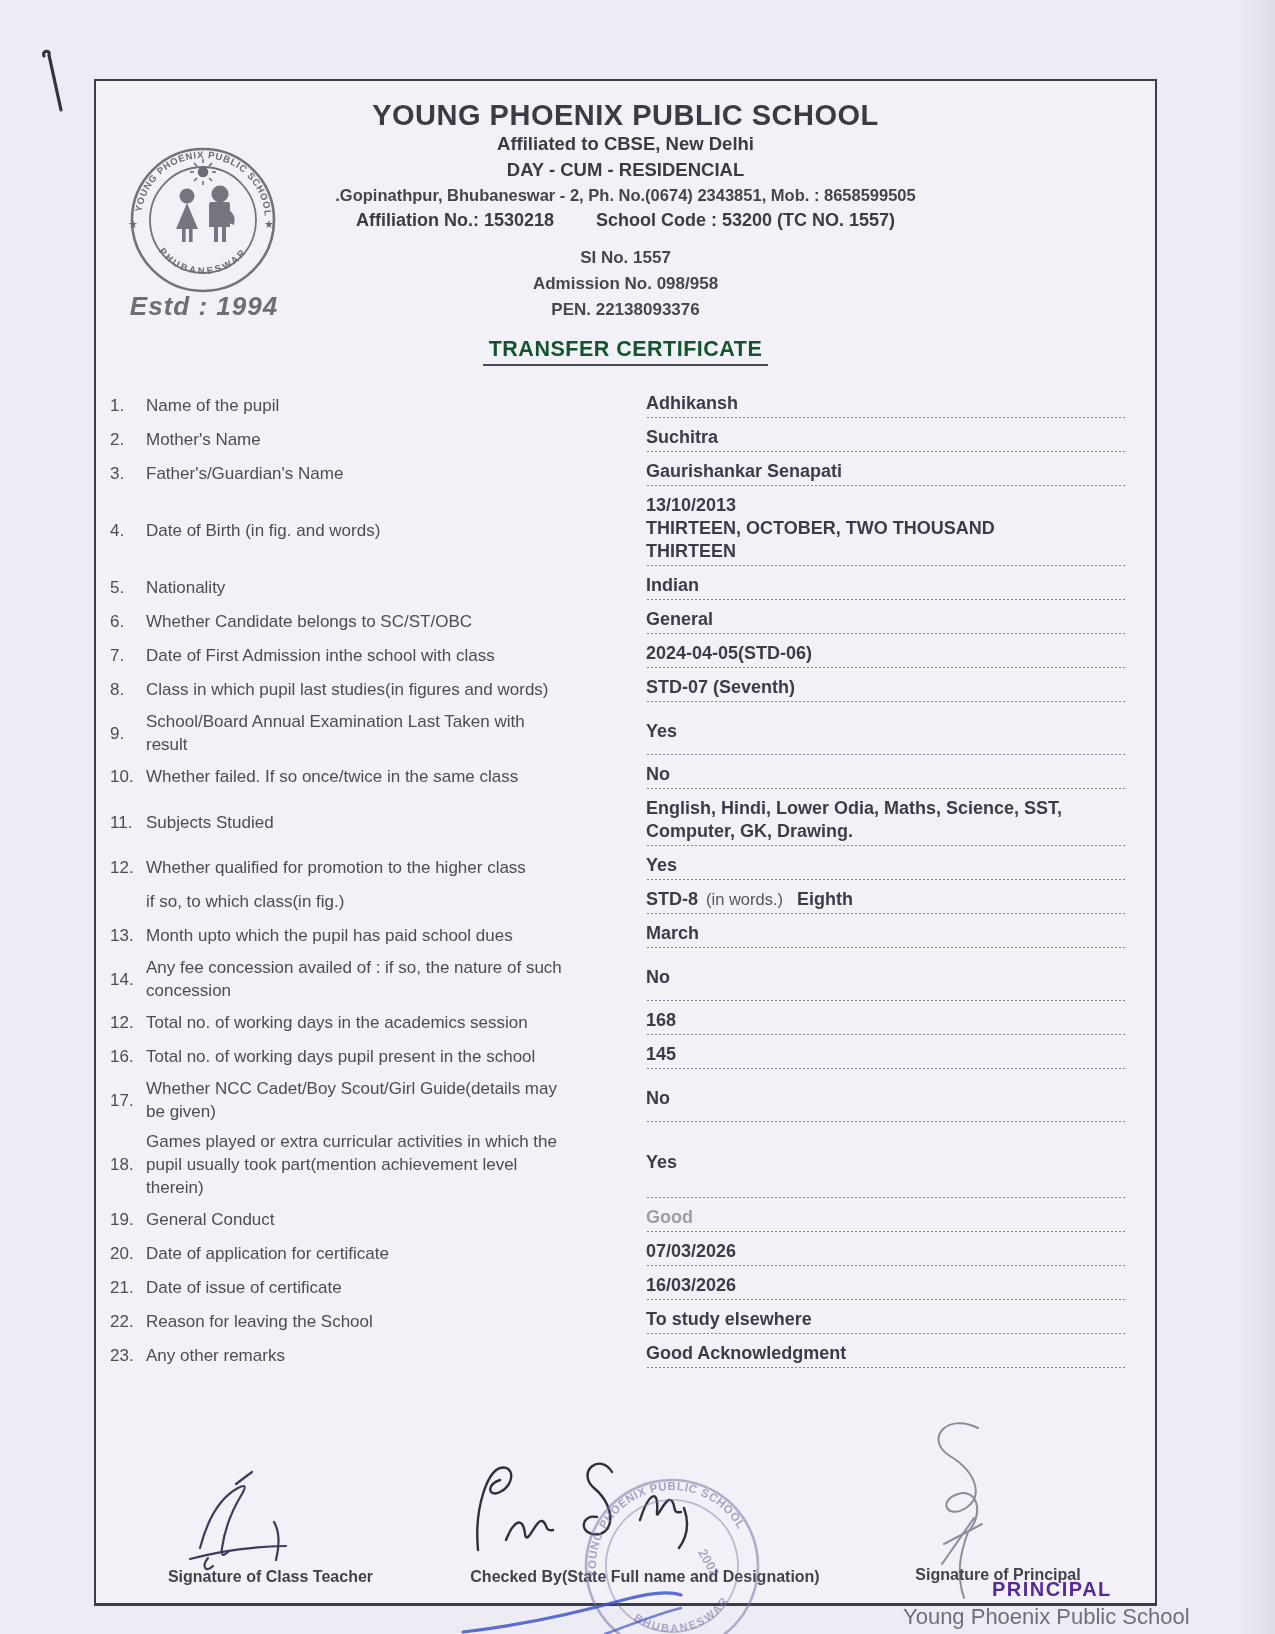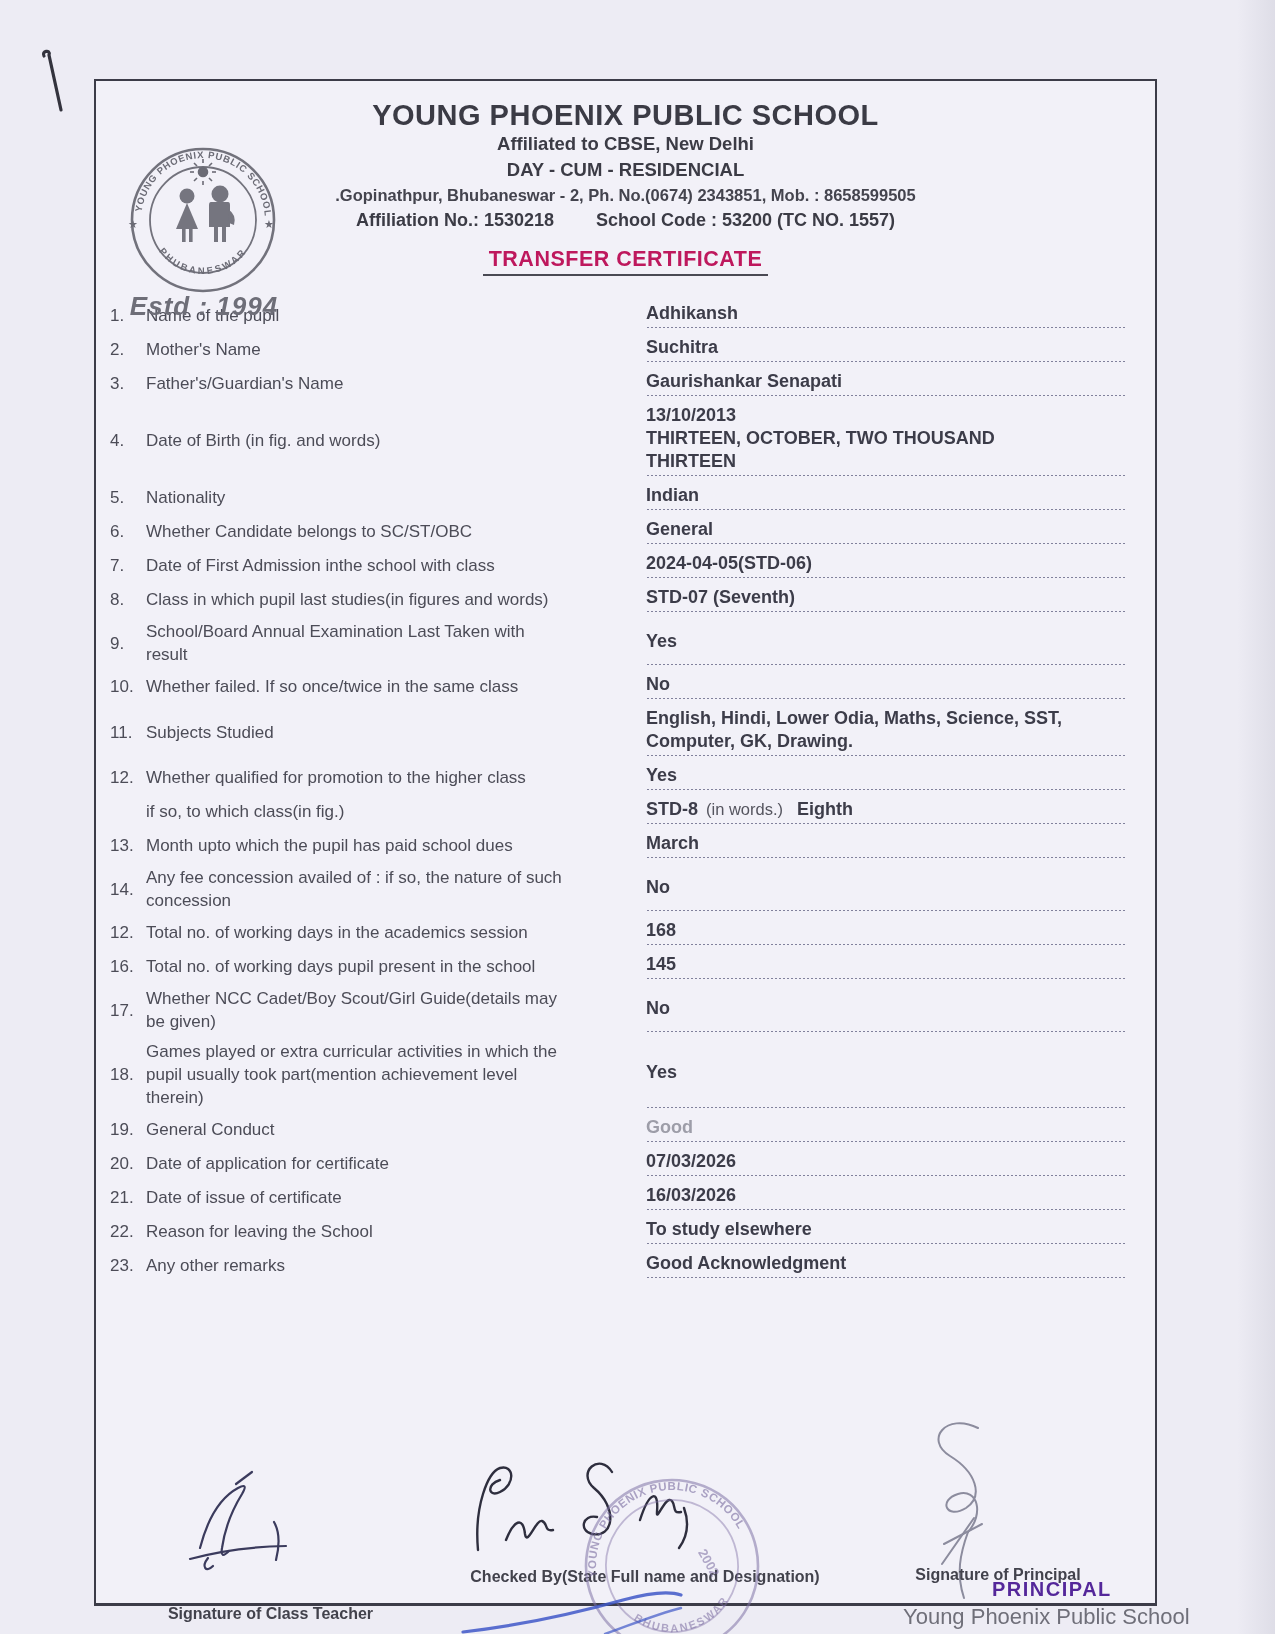--- a/index.html
+++ b/index.html
@@ -20,21 +20,21 @@
   
   .header{text-align:center;padding-top:18px;color:#3b3b45;}
   .school-name{font-size:29px;font-weight:bold;letter-spacing:.5px;line-height:32px;}
   .sub1{font-size:18.5px;font-weight:bold;line-height:26px;}
   .addr{font-size:16.5px;font-weight:bold;line-height:24px;color:#44444e;}
   .affrow{font-size:18px;font-weight:bold;line-height:26px;}
   .affrow .gap{display:inline-block;width:42px;}
   .si-block{margin-top:12px;font-size:17px;font-weight:bold;line-height:26px;color:#46464f;}
   .doc-title-wrap{text-align:center;margin-top:14px;}
   .doc-title{display:inline-block;font-size:21.5px;font-weight:bold;letter-spacing:.5px;
-    color:#be185d;border-bottom:2.5px solid #4a4a54;padding:0 6px 2px;text-align:right;}
+    color:#14532d;border-bottom:2.5px solid #4a4a54;padding:0 6px 2px;text-align:right;}
   
   .logo{position:absolute;left:22px;top:58px;width:170px;height:170px;}
   .estd{position:absolute;left:8px;top:210px;width:200px;text-align:center;
     font-size:26px;font-weight:bold;font-style:italic;color:#6e6e78;letter-spacing:1px;}
   
   .rows{margin:26px 30px 0 14px;}
   .row{display:flex;align-items:center;margin-bottom:7px;}
   .num{flex:0 0 36px;font-size:17px;color:#4c4c57;font-weight:500;align-self:center;line-height:23px;}
   .label{flex:0 0 492px;font-size:17px;color:#4c4c57;font-weight:500;line-height:23px;
     white-space:pre-line;align-self:center;}
@@ -124,20 +124,25 @@
   <div class="estd">Estd : 1994</div>
 
   <div class="header">
     <div class="school-name">YOUNG PHOENIX PUBLIC SCHOOL</div>
     <div class="sub1">Affiliated to CBSE, New Delhi</div>
     <div class="sub1">DAY - CUM - RESIDENCIAL</div>
     <div class="addr">.Gopinathpur, Bhubaneswar - 2, Ph. No.(0674) 2343851, Mob. : 8658599505</div>
     <div class="affrow">
       <span>Affiliation No.: 1530218</span><span class="gap"></span><span>School Code : 53200 (TC NO. 1557)</span>
     </div>
+    <div class="si-block">
+      <div>SI No. 1557</div>
+      <div>Admission No. 098/958</div>
+      <div>PEN. 22138093376</div>
+    </div>
   </div>
 
   <div class="doc-title-wrap">
     <span class="doc-title">TRANSFER CERTIFICATE</span>
   </div>
 
   <div class="rows">
     <div class="row">
         <span class="num">1.</span>
         <span class="label">Name of the pupil</span>
@@ -271,21 +276,21 @@
 
 <svg class="sig-svg" style="left:178px;top:1462px;" width="165" height="110" viewBox="0 0 165 110">
   <g fill="none" stroke="#3b3b5d" stroke-width="2.2" stroke-linecap="round">
     <path d="M22,86 q12,-46 38,-60 q11,-6 4,6 q-16,26 -20,54 q-2,12 7,3"></path>
     <path d="M58,22 l16,-12"></path>
     <path d="M30,96 c-7,9 -2,15 5,8"></path>
     <path d="M12,97 q44,-12 96,-13"></path>
     <path d="M96,60 q8,14 2,38"></path>
   </g>
 </svg>
-<div class="sig-label" style="left:163px;top:1568px;width:215px;margin-top:37px;">Signature of Class Teacher</div>
+<div class="sig-label" style="left:163px;top:1568px;width:215px;">Signature of Class Teacher</div>
 
 <svg class="sig-svg" style="left:462px;top:1420px;" width="260" height="170" viewBox="0 0 260 170">
   <g fill="none" stroke="#2e2e3e" stroke-width="2.4" stroke-linecap="round">
     <path d="M16,130 C12,86 26,52 38,48 C52,44 54,64 38,72 C26,78 24,64 38,60"></path>
     <path d="M44,120 c8,-20 17,-24 19,-6 c2,13 11,-15 17,-13 c6,2 2,11 11,9"></path>
     <path d="M150,52 c-12,-20 -36,0 -18,16 c24,20 20,50 -2,46 c-13,-3 -10,-20 5,-17"></path>
     <path d="M178,100 c9,-28 19,-32 17,-8 c-1,11 9,-18 15,-11 c4,5 0,13 9,11"></path>
     <path d="M222,88 q8,22 -5,40"></path>
   </g>
 </svg>

